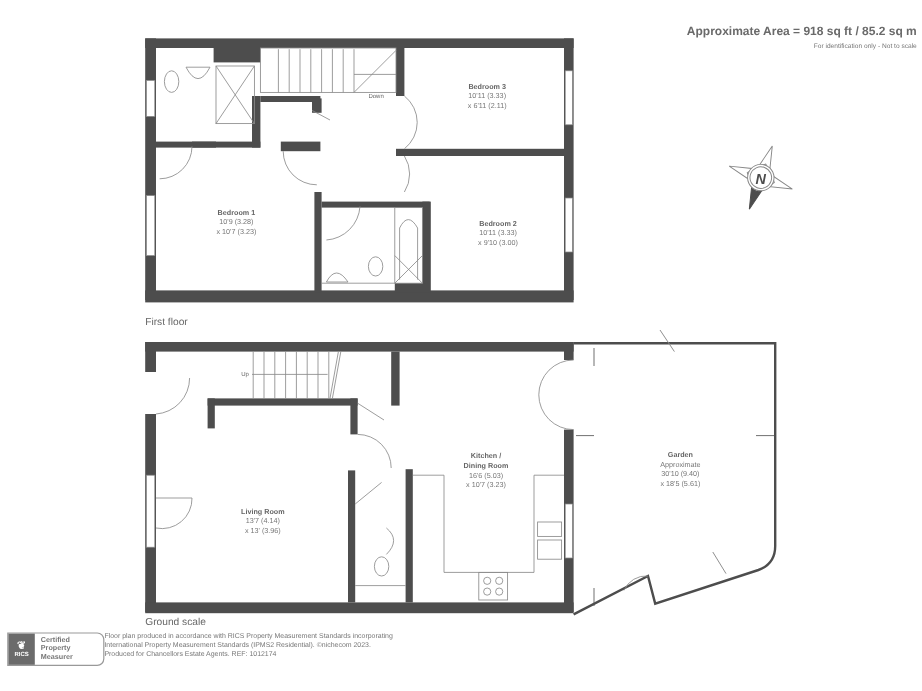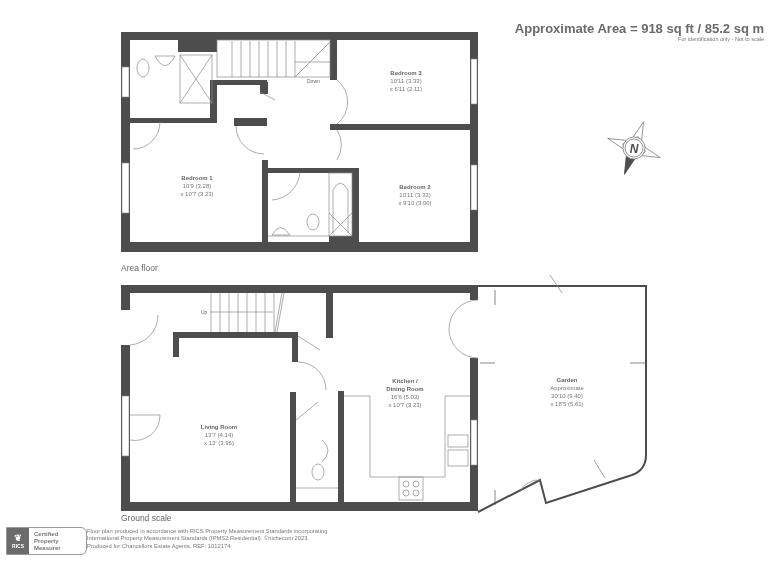--- a/index.html
+++ b/index.html
@@ -1,18 +1,18 @@
 <!DOCTYPE html>
 <html><head>
 <meta charset="utf-8">
 <style>
   html, body { margin: 0; padding: 0; background: #ffffff; }
   body { width: 768px; height: 576px; position: relative; overflow: hidden; font-family: "Liberation Sans", sans-serif; color: #555; }
   .abs { position: absolute; }
-  .area-title { right: 4px; top: 21px; font-size: 13px; font-weight: bold; color: #6a6a6a; white-space: nowrap; text-align: right; }
+  .area-title { right: 4px; top: 21px; font-size: 10px; font-weight: bold; color: #6a6a6a; white-space: nowrap; text-align: right; }
   .area-sub { right: 4px; top: 36px; font-size: 5.5px; color: #777; white-space: nowrap; text-align: right; }
   .room { text-align: center; font-size: 6px; line-height: 8px; color: #777; white-space: nowrap; transform: translateX(-50%); }
   .room .name { font-weight: bold; color: #666; }
   .floor-label { font-size: 8.5px; color: #666; }
   .small-label { font-size: 5px; color: #666; }
   svg.plan { position: absolute; left: 0; top: 0; }
   .rics { left: 6px; top: 527px; width: 79px; height: 26px; border: 1px solid #999; border-radius: 0 6px 6px 0; display: flex; }
   .rics .logo { width: 22px; height: 26px; background: #6b6b6b; color: #fff; font-size: 5px; font-weight: bold; display: flex; flex-direction: column; align-items: center; justify-content: center; }
   .rics .logo .crest { font-size: 9px; line-height: 10px; }
   .rics .cert { padding-left: 5px; font-size: 6px; line-height: 7px; font-weight: bold; color: #777; display: flex; flex-direction: column; justify-content: center; }
@@ -172,21 +172,21 @@
 <div class="abs room" style="left:197px; top:174px;">
   <div class="name">Bedroom 1</div>
   <div>10'9 (3.28)</div>
   <div>x 10'7 (3.23)</div>
 </div>
 <div class="abs room" style="left:415px; top:183px;">
   <div class="name">Bedroom 2</div>
   <div>10'11 (3.33)</div>
   <div>x 9'10 (3.00)</div>
 </div>
-<div class="abs floor-label" style="left:121px; top:263px;">Area floor</div>
+<div class="abs floor-label" style="left:121px; top:263px;">First floor</div>
 
 <div class="abs room" style="left:405px; top:377px;">
   <div class="name">Kitchen /</div>
   <div class="name">Dining Room</div>
   <div>16'6 (5.03)</div>
   <div>x 10'7 (3.23)</div>
 </div>
 <div class="abs room" style="left:567px; top:376px;">
   <div class="name">Garden</div>
   <div>Approximate</div>

